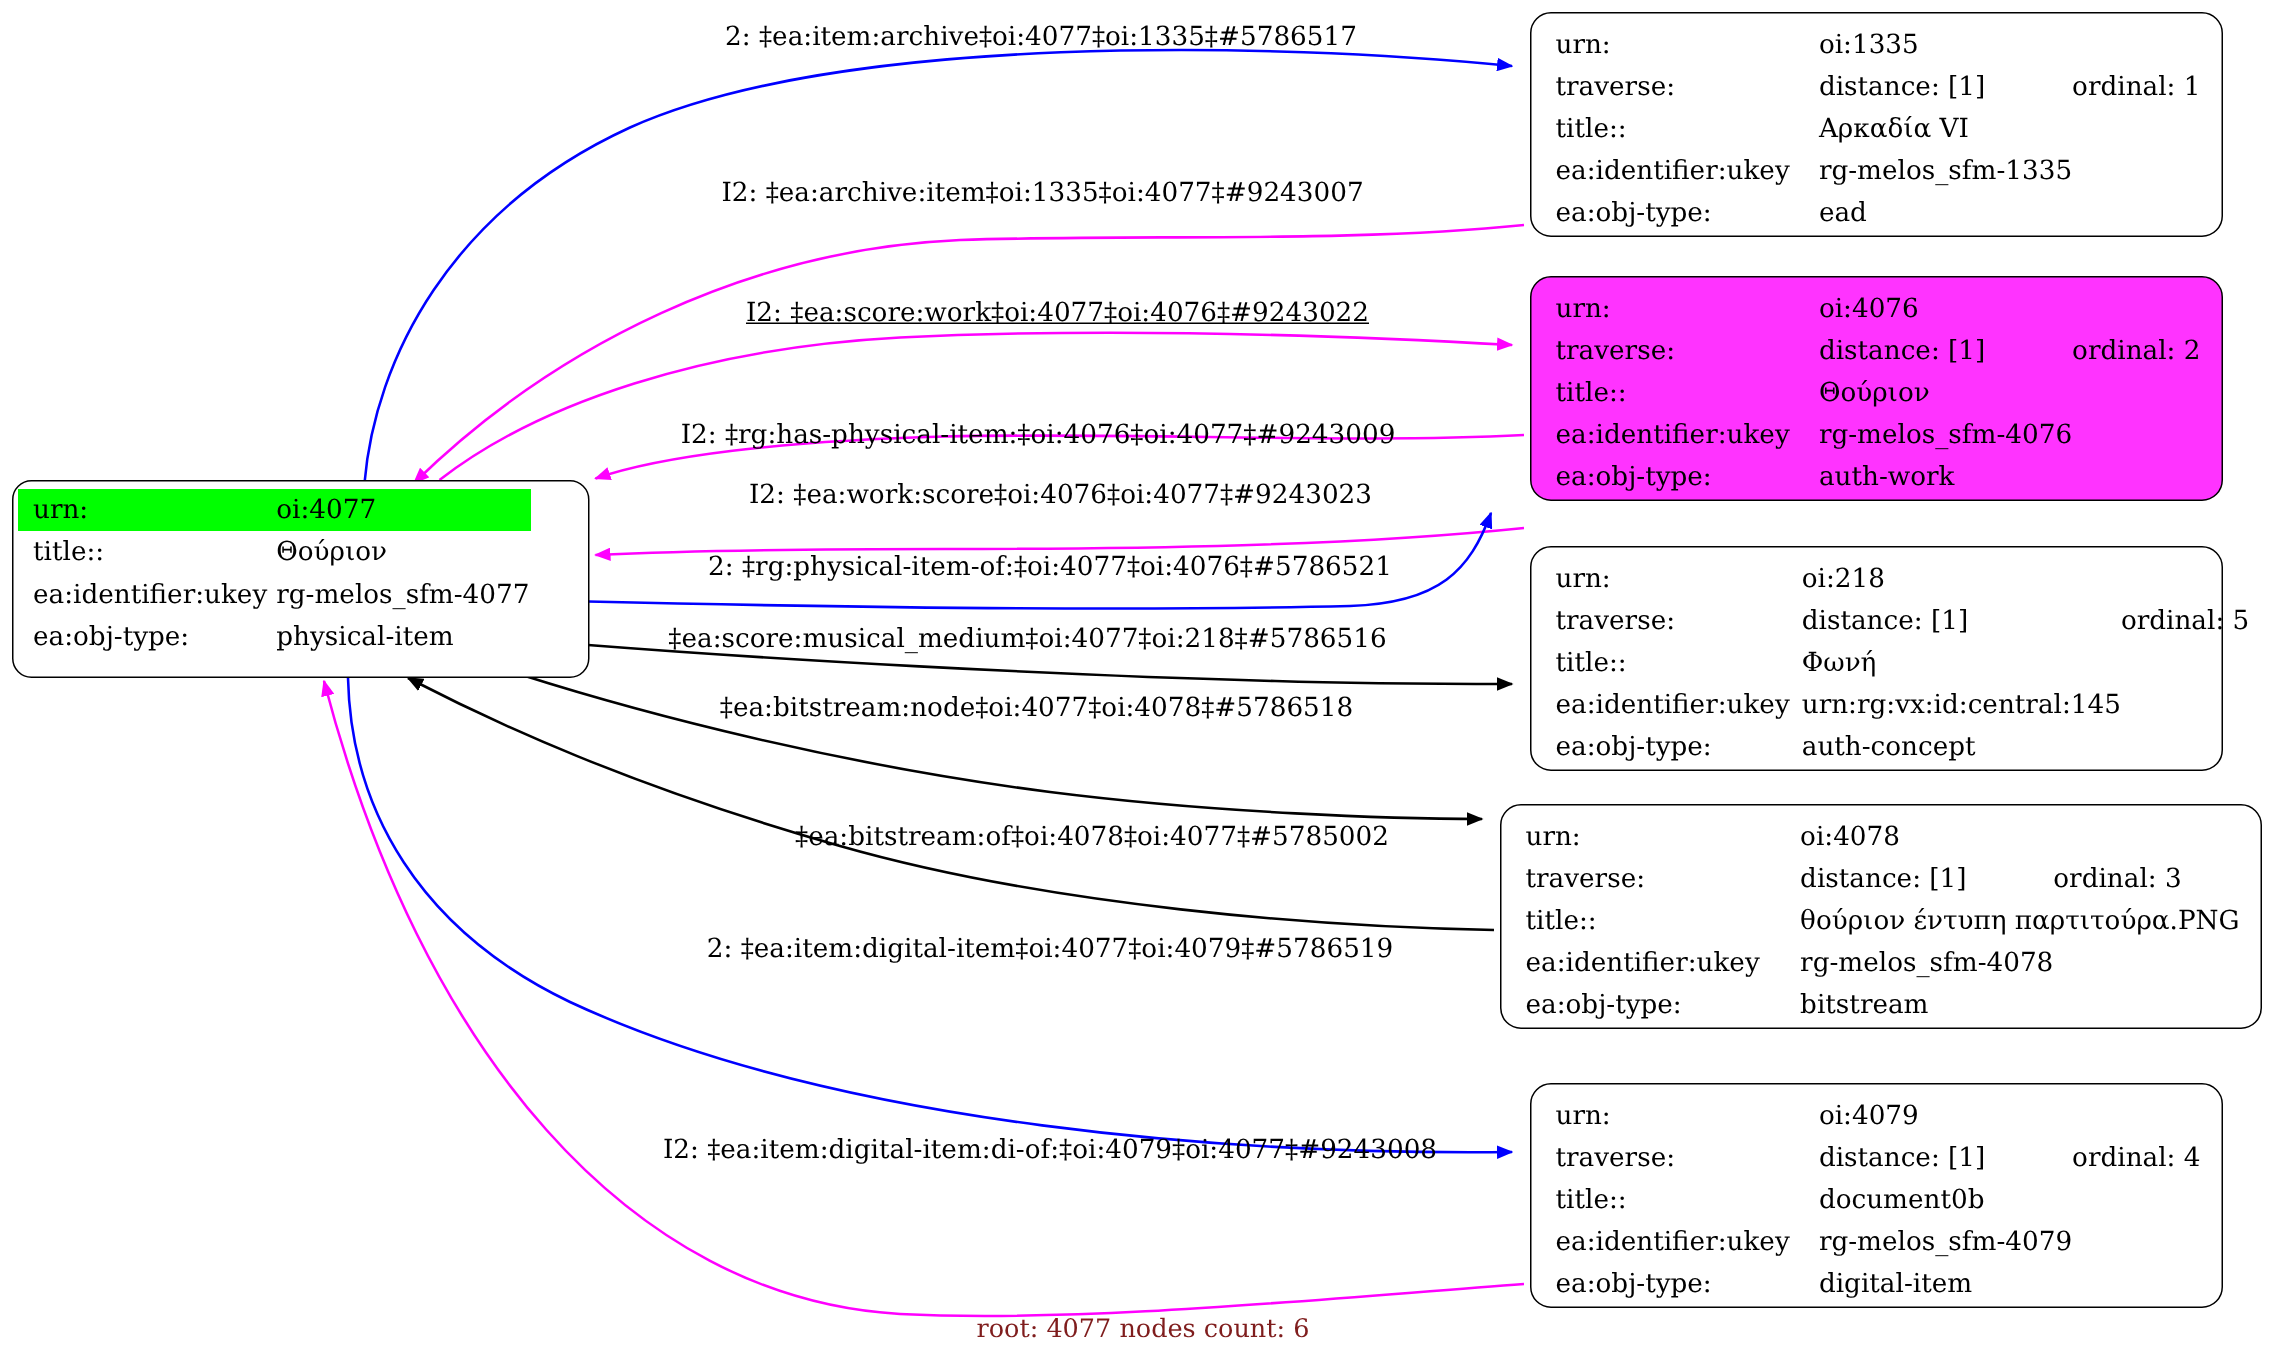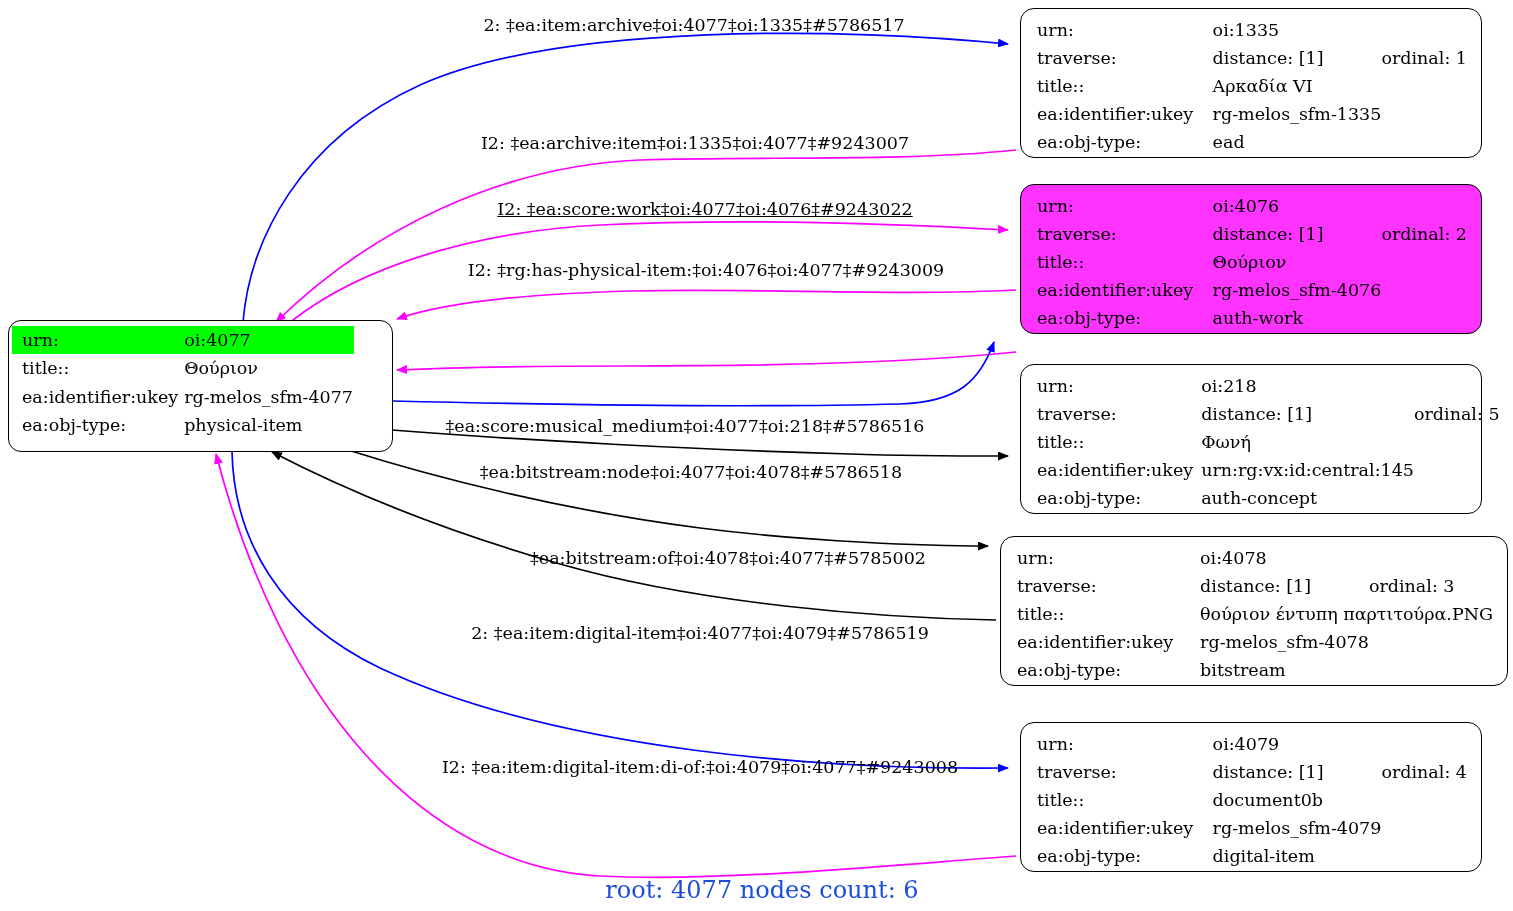--- a/index.html
+++ b/index.html
@@ -76,23 +76,23 @@
   .edge-label {
     position: absolute;
     font-size: 17.5px;
     line-height: 1;
     white-space: nowrap;
     color: #000000;
     transform: translateX(-50%);
   }
   .caption {
     position: absolute;
-    font-size: 24px;
+    font-size: 17px;
     white-space: nowrap;
-    color: #1d4ed8;
+    color: #7f1d1d;
     transform: translateX(-50%);
   }
 </style>
 </head>
 <body>
 
 <div id="graph-canvas">
 
   <svg class="edges-layer" viewBox="0 0 1513 911" width="1513" height="911" xmlns="http://www.w3.org/2000/svg">
     <defs>
@@ -124,23 +124,25 @@
     <path fill="none" stroke="#000000" stroke-width="1.7" marker-end="url(#ah-black)" d="M 348,450 C 430,476 560,510 700,528 C 810,542 930,546 988,546"></path>
 
     <path fill="none" stroke="#000000" stroke-width="1.7" marker-end="url(#ah-black)" d="M 996,620 C 880,618 700,604 560,564 C 420,524 330,482 272,452"></path>
 
     <path fill="none" stroke="#0000ff" stroke-width="1.7" marker-end="url(#ah-blue)" d="M 232,452 C 234,540 280,620 380,668 C 560,752 830,770 1008,768"></path>
 
     <path fill="none" stroke="#ff00ff" stroke-width="1.7" marker-end="url(#ah-magenta)" d="M 1016,856 C 880,866 720,882 600,876 C 420,866 280,700 216,454"></path>
   </svg>
 
   <div class="edge-label" style="left:694px; top:17px;text-align:center;">2: ‡ea:item:archive‡oi:4077‡oi:1335‡#5786517</div>
-  <div class="edge-label" style="left:695px; top:135px;">I2: ‡ea:archive:item‡oi:1335‡oi:4077‡#9243007</div>
+  <div class="edge-label" style="left:695px; top:121px;">I2: ‡ea:archive:item‡oi:1335‡oi:4077‡#9243007</div>
   <div class="edge-label" style="left:705px; top:201px;text-decoration:underline;">I2: ‡ea:score:work‡oi:4077‡oi:4076‡#9243022</div>
-  <div class="edge-label" style="left:692px; top:262px;margin-left:14px;">I2: ‡rg:has-physical-item:‡oi:4076‡oi:4077‡#9243009</div>
+  <div class="edge-label" style="left:692px; top:282px;">I2: ‡rg:has-physical-item:‡oi:4076‡oi:4077‡#9243009</div>
+  <div class="edge-label" style="left:707px; top:322px;">I2: ‡ea:work:score‡oi:4076‡oi:4077‡#9243023</div>
+  <div class="edge-label" style="left:700px; top:370px;">2: ‡rg:physical-item-of:‡oi:4077‡oi:4076‡#5786521</div>
   <div class="edge-label" style="left:685px; top:418px;">‡ea:score:musical_medium‡oi:4077‡oi:218‡#5786516</div>
   <div class="edge-label" style="left:691px; top:464px;">‡ea:bitstream:node‡oi:4077‡oi:4078‡#5786518</div>
   <div class="edge-label" style="left:680px; top:550px;margin-left:48px;">‡ea:bitstream:of‡oi:4078‡oi:4077‡#5785002</div>
   <div class="edge-label" style="left:700px; top:625px;">2: ‡ea:item:digital-item‡oi:4077‡oi:4079‡#5786519</div>
   <div class="edge-label" style="left:700px; top:759px;">I2: ‡ea:item:digital-item:di-of:‡oi:4079‡oi:4077‡#9243008</div>
 
   <div class="node root" style="left:8px; top:320px; width:385px; height:132px;">
     <table>
       <tbody>
           <tr class="hl">

